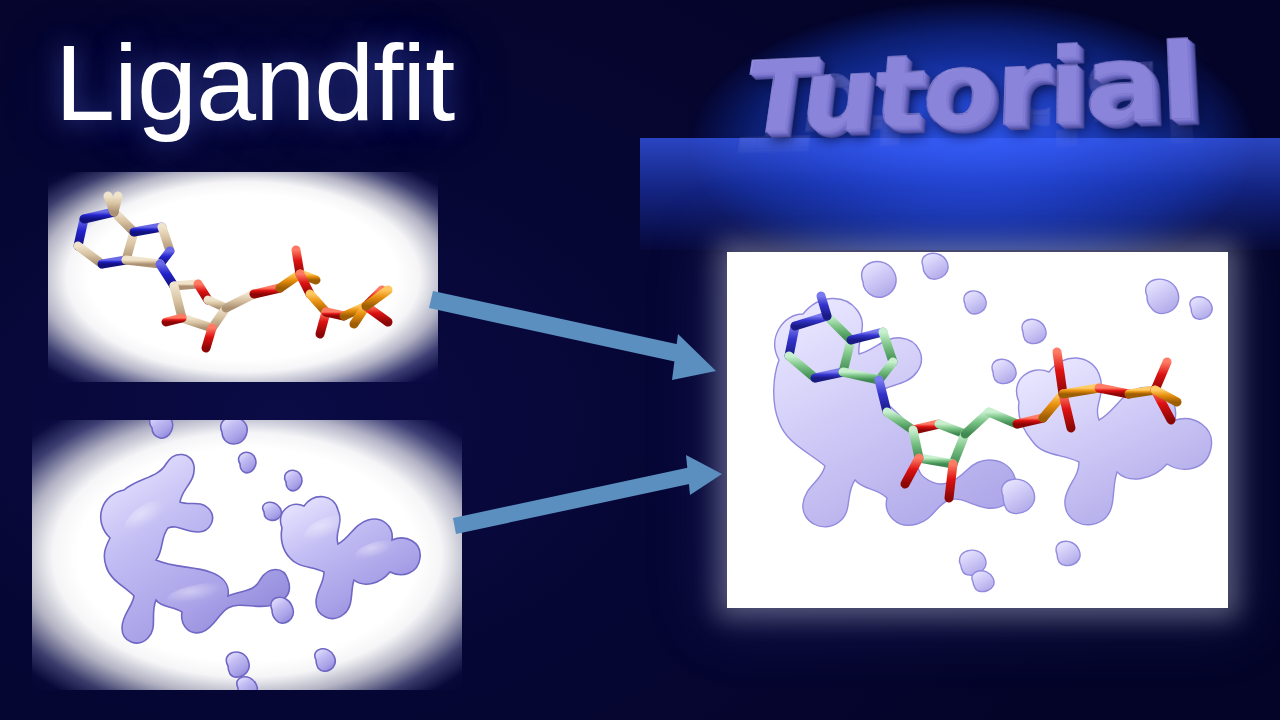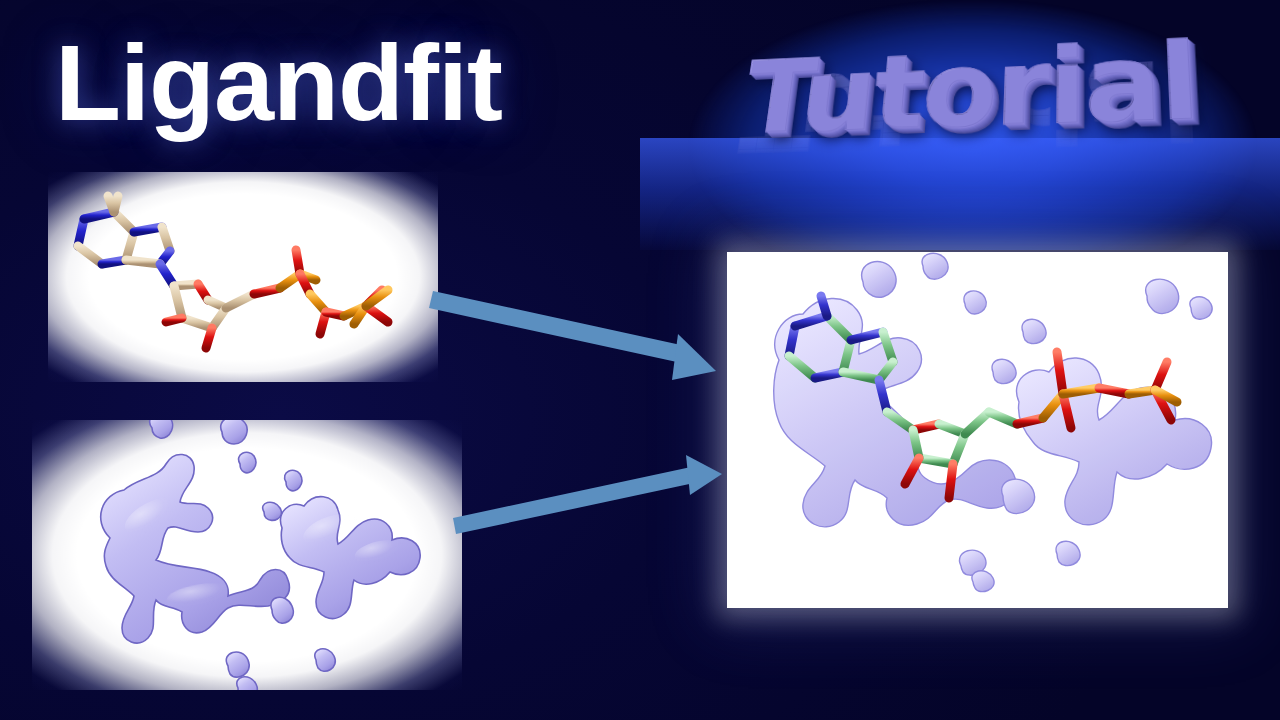--- a/index.html
+++ b/index.html
@@ -12,21 +12,21 @@
   #slide{
     position:relative;width:1280px;height:720px;overflow:hidden;
     background:
       radial-gradient(ellipse 900px 620px at 22% 58%, #0b0b46 0%, #060634 45%, #040428 100%),
       linear-gradient(135deg,#0a0a40 0%,#050532 40%,#030328 100%);
   }
 
   
   .title{
     position:absolute;left:55px;top:26px;
-    font-size:108px;font-weight:700;color:#ffffff;
+    font-size:108px;font-weight:400;color:#ffffff;
     letter-spacing:-1px;line-height:1.05;
     text-shadow:0 0 26px rgba(90,110,220,.55),0 0 60px rgba(40,60,180,.35);
     white-space:nowrap;
   }
 
   
   .tut-wrap{
     position:absolute;left:640px;top:0px;width:640px;height:250px;
     overflow:hidden;
   }

